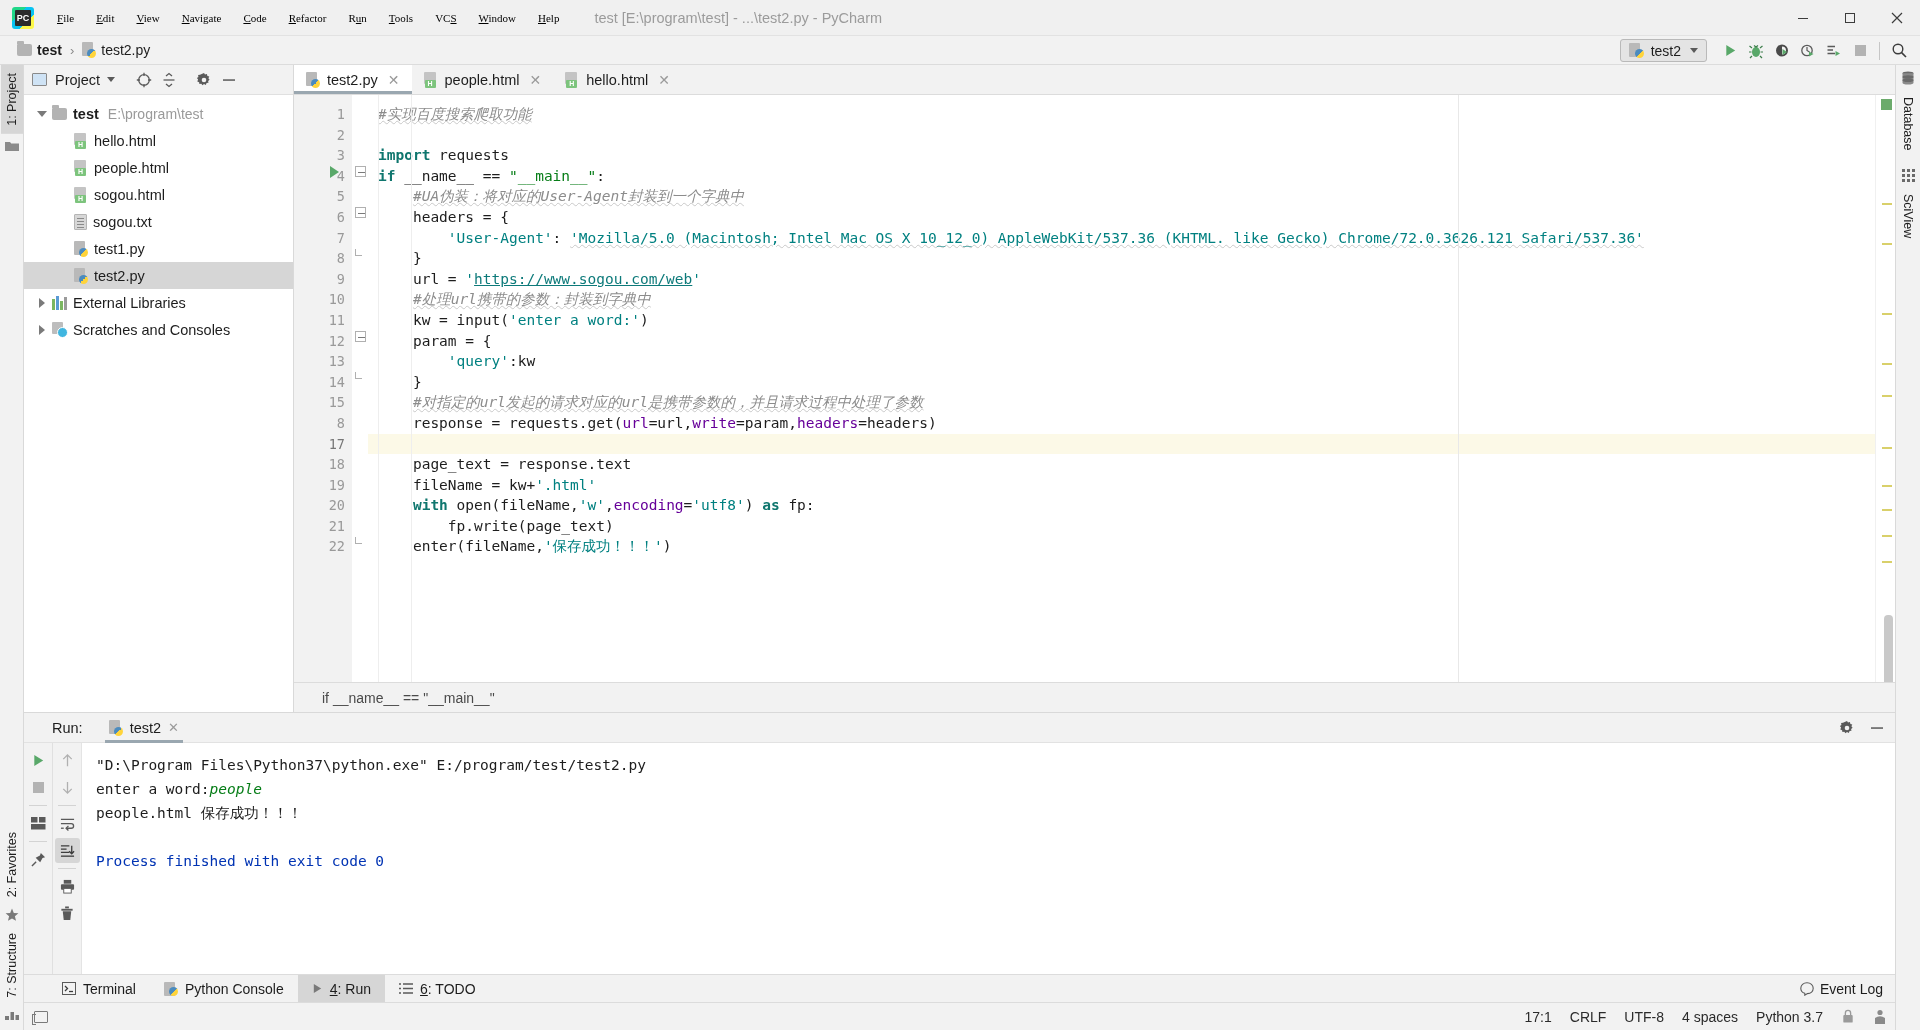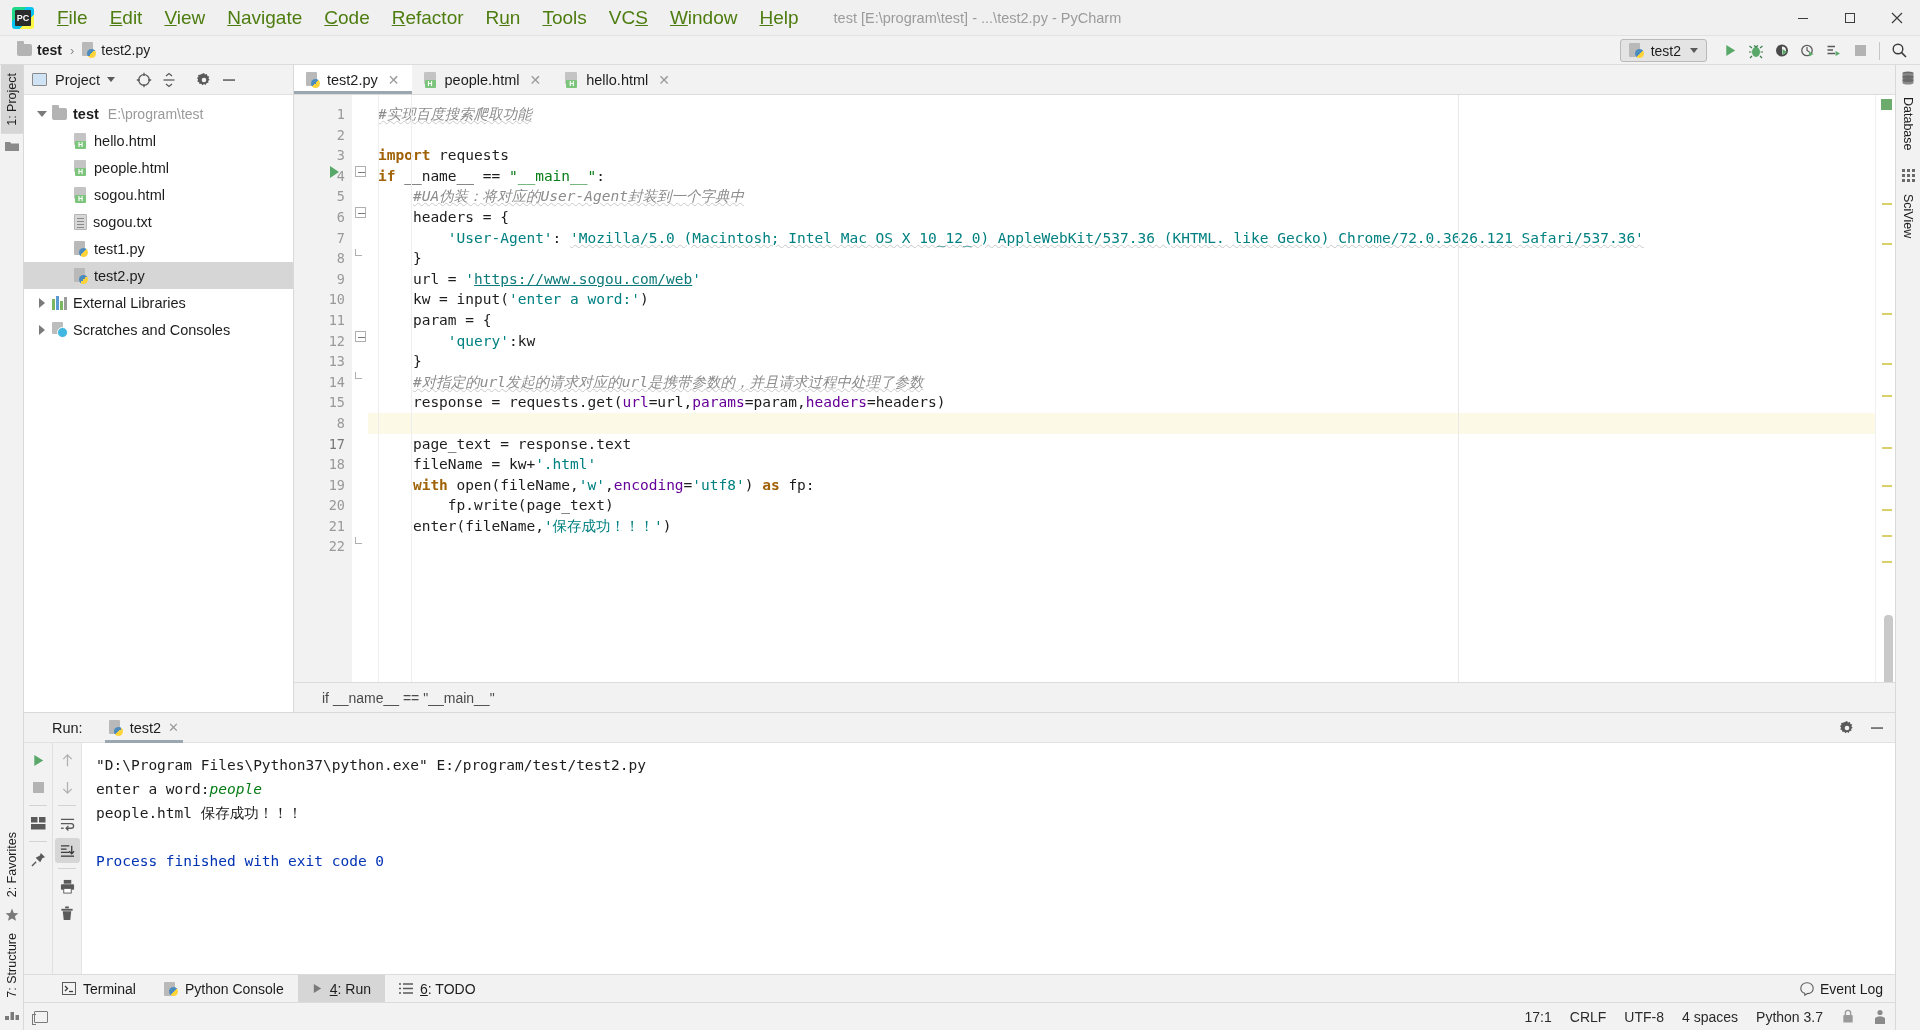--- a/index.html
+++ b/index.html
@@ -22,21 +22,21 @@
     display: flex; align-items: center;
     border-bottom: 1px solid #e2e2e2;
     position: relative;
   }
   .pc-logo { width: 22px; height: 22px; margin-left: 12px; margin-right: 12px; border-radius:3px;
     background: linear-gradient(135deg,#21d789 0%, #21d789 33%, #07c3f2 33%, #07c3f2 66%, #fcf84a 66%);
     position: relative; flex:0 0 22px;}
   .pc-logo::after { content:"PC"; position:absolute; inset:3px; background:#2b2b2b; color:#fff;
     font-size:9px; font-weight:bold; display:flex; align-items:center; justify-content:center; border-radius:1px;}
   .menubar { display: flex; align-items: center; gap: 0; }
-  .menu-item { padding: 3px 11px; font-size: 19px; color:#4d7c0f; cursor: default; white-space: nowrap;}
+  .menu-item { padding: 3px 11px; font-size: 11px; color:#000000; cursor: default; white-space: nowrap; font-family: Liberation Serif, serif;}
   .menu-item u { text-decoration: underline; }
   .win-title { margin-left: 24px; color:#9b9b9b; font-size:14.5px; white-space:nowrap; }
   .wincontrols { position:absolute; right:0; top:0; height:36px; display:flex; }
   .wc { width: 47px; height: 36px; display:flex; align-items:center; justify-content:center; color:#3c3c3c; }
 
   
   .navbar {
     height: 29px; flex:0 0 29px; display:flex; align-items:center;
     background:#f2f2f2; border-bottom:1px solid #dcdcdc; position:relative;
   }
@@ -129,21 +129,21 @@
   .fold-box::after{content:"";position:absolute;left:2px;top:4.5px;width:7px;height:1px;background:#7a7a7a;}
   .fold-end { border-left:1px solid #b0b0b0; border-bottom:1px solid #b0b0b0; width:7px; height:7px; }
   .runmark { position:absolute; left:-20px; width:0;height:0;border-top:6px solid transparent;border-bottom:6px solid transparent;border-left:9px solid #59a869;}
   .code {
     flex:1 1 auto; padding-top:9px; position:relative; overflow:hidden;
     font-family:"DejaVu Sans Mono","Liberation Mono", monospace; font-size:14.5px; line-height:20.6px;
     background:#fff;
   }
   .cl { height:20.6px; line-height:20.6px; white-space:pre; padding-left:10px; }
   .cl.hl { background:#fcf9e7; }
-  .kw { color:#a16207; font-weight:bold; }
+  .kw { color:#0f766e; font-weight:bold; }
   .str { color:#067d17; }
   .tealstr { color:#008080; }
   .cmt { color:#8c8c8c; font-style:italic;text-align:center; }
   .fn { color:#1d1d1d; }
   .kwarg { color:#660099; }
   .link { color:#0d7a7a; text-decoration:underline; }
   .wavy { text-decoration: underline; text-decoration-style: wavy; text-decoration-color:#c9c9c9; text-decoration-thickness:1px;}
   .guide { position:absolute; top:0; bottom:0; width:1px; background:#eeeeee; }
   .rightmargin { position:absolute; top:0; bottom:0; width:1px; background:#e8e8e8; }
   .errstripe { width:20px; flex:0 0 20px; background:#fff; position:relative; border-left:1px solid #f0f0f0;}
@@ -501,26 +501,27 @@
 
               <div class="cl"><span class="cmt wavy">#实现百度搜索爬取功能</span></div>
               <div class="cl"> </div>
               <div class="cl"><span class="kw">import</span> requests</div>
               <div class="cl"><span class="kw">if</span> __name__ == <span class="str">"__main__"</span>:</div>
               <div class="cl">    <span class="cmt wavy">#UA伪装：将对应的User-Agent封装到一个字典中</span></div>
               <div class="cl">    headers = {</div>
               <div class="cl">        <span class="tealstr">'User-Agent'</span>: <span class="tealstr wavy">'Mozilla/5.0 (Macintosh; Intel Mac OS X 10_12_0) AppleWebKit/537.36 (KHTML. like Gecko) Chrome/72.0.3626.121 Safari/537.36'</span></div>
               <div class="cl">    }</div>
               <div class="cl">    url = <span class="tealstr">'</span><span class="link">https://www.sogou.com/web</span><span class="tealstr">'</span></div>
+              <div class="cl">    <span class="cmt wavy">#处理url携带的参数：封装到字典中</span></div>
               <div class="cl">    kw = <span class="fn">input</span>(<span class="tealstr">'enter a word:'</span>)</div>
               <div class="cl">    param = {</div>
               <div class="cl">        <span class="tealstr">'query'</span>:kw</div>
               <div class="cl">    }</div>
               <div class="cl">    <span class="cmt wavy">#对指定的url发起的请求对应的url是携带参数的，并且请求过程中处理了参数</span></div>
-              <div class="cl">    response = requests.get(<span class="kwarg">url</span>=url,<span class="kwarg">params</span>=param,<span class="kwarg">headers</span>=headers)</div>
+              <div class="cl">    response = requests.get(<span class="kwarg">url</span>=url,<span class="kwarg">write</span>=param,<span class="kwarg">headers</span>=headers)</div>
               <div class="cl hl"> </div>
               <div class="cl">    page_text = response.text</div>
               <div class="cl">    fileName = kw+<span class="tealstr">'.html'</span></div>
               <div class="cl">    <span class="kw">with</span> <span class="fn">open</span>(fileName,<span class="tealstr">'w'</span>,<span class="kwarg">encoding</span>=<span class="tealstr">'utf8'</span>) <span class="kw">as</span> fp:</div>
               <div class="cl">        fp.write(page_text)</div>
               <div class="cl">    <span class="fn">enter</span>(fileName,<span class="tealstr">'保存成功！！！'</span>)</div>
             </div>
 
             <div class="errstripe">
               <div class="stripe-top"></div>

